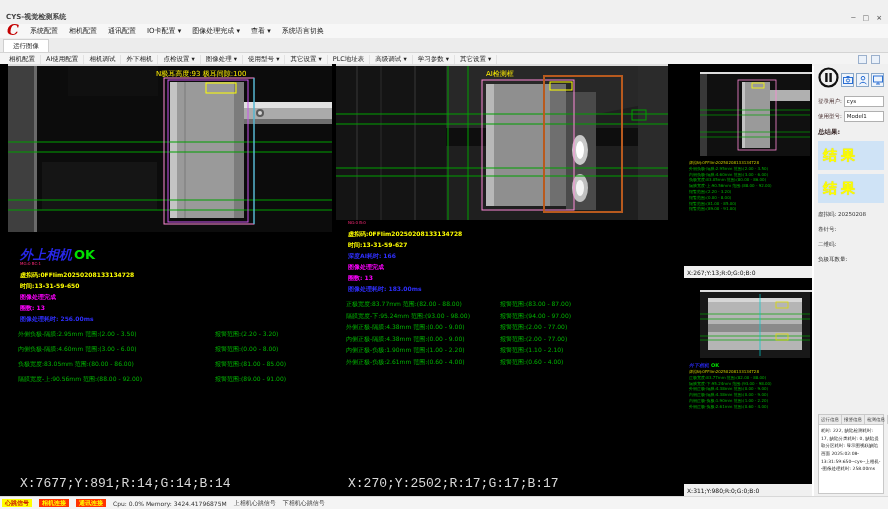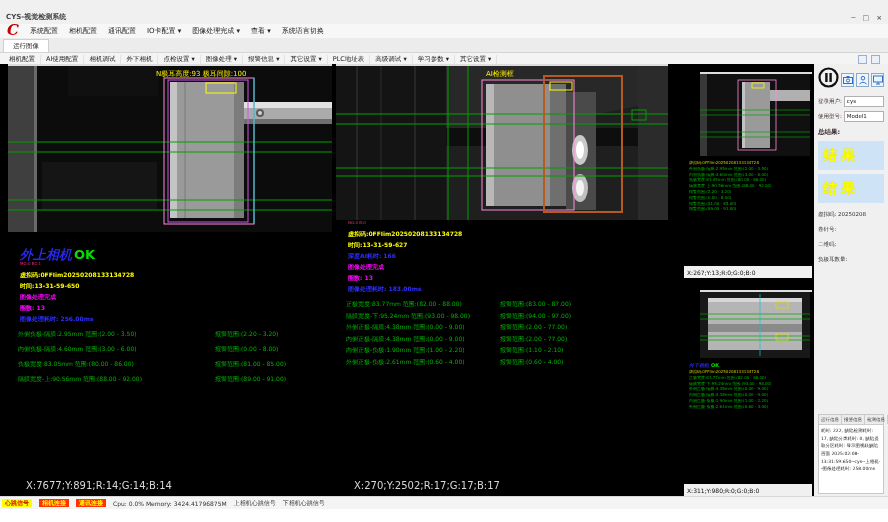--- a/index.html
+++ b/index.html
@@ -18,21 +18,21 @@
 
   .tabrow{height:13px;background:#ececec;border-bottom:1px solid #d4d4d4;display:flex;align-items:flex-end;padding-left:3px;}
   .tab{background:#fff;border:1px solid #cfcfcf;border-bottom:none;font-size:6.5px;color:#222;padding:2px 9px 1px 9px;}
 
   .toolbar{height:13px;background:#f4f4f4;display:flex;align-items:center;font-size:6.5px;color:#222;padding-left:4px;}
   .tbitem{padding:0 5px;white-space:nowrap;border-right:1px solid #e2e2e2;}
   .tb-right{margin-left:auto;display:flex;gap:4px;margin-right:8px;}
   .tb-mini{width:9px;height:9px;border:1px solid #9bb0cc;background:#eaf1fa;box-sizing:border-box;}
 
   
-  .main{position:absolute;top:64px;left:0;width:812px;height:432px;background:#000;padding-left:45px;}
+  .main{position:absolute;top:64px;left:0;width:812px;height:432px;background:#000;}
   .panel{position:absolute;top:0;height:432px;}
   .p-left{left:8px;width:324px;}
   .p-mid{left:336px;width:332px;}
   .img-frame{border-top:2px solid #ddd;font-size:0;line-height:0;}
 
   .cam-title{margin:16px 0 0 12px;font-size:13px;font-weight:bold;line-height:1;}
   .cam-name{color:#2727e8;font-style:italic;font-family:"DejaVu Serif",serif;}
   .cam-ok{color:#00e000;margin-left:2px;}
   .subtext{margin:1px 0 0 12px;font-size:4px;color:#ff2a7a;line-height:1;}
 
@@ -42,21 +42,21 @@
   .c-m{color:#ff00ff;}
   .c-b{color:#2f2fff;}
 
   .meas{margin-top:8px;}
   .meas-row{position:relative;height:15px;font-size:6px;color:#00b400;}
   .p-mid .meas-row{height:11.5px;}
   .meas-l{position:absolute;left:10px;top:0;white-space:nowrap;}
   .meas-r{position:absolute;left:207px;top:0;white-space:nowrap;}
   .p-mid .meas-r{left:164px;}
 
-  .coords{position:absolute;left:18px;bottom:5px;font-size:10px;color:#d8d8d8;}
+  .coords{position:absolute;left:12px;bottom:5px;font-size:13px;color:#d8d8d8;font-family:Liberation Mono, monospace;}
 
   
   .thumbcol{position:absolute;left:684px;top:0;width:128px;height:432px;}
   .thumb{position:absolute;left:0;width:128px;height:214px;display:flex;flex-direction:column;background:#000;}
   .t1{top:0;}
   .t2{top:218px;}
   .timg{margin:8px 0 0 16px;border-top:2px solid #ddd;font-size:0;line-height:0;}
   .ttext{flex:1;padding:4px 0 0 5px;overflow:hidden;}
   .trow{font-size:4px;line-height:1.45;color:#00b400;white-space:nowrap;}
   .trow.c-y{color:#cccc00;}
@@ -117,21 +117,21 @@
     <div class="tab">运行图像</div>
   </div>
 
   <div class="toolbar">
     <span class="tbitem">相机配置</span>
     <span class="tbitem">AI使用配置</span>
     <span class="tbitem">相机调试</span>
     <span class="tbitem">外下相机</span>
     <span class="tbitem">点检设置 ▾</span>
     <span class="tbitem">图像处理 ▾</span>
-    <span class="tbitem">报警信息 ▾</span>
+    <span class="tbitem">使用型号 ▾</span>
     <span class="tbitem">其它设置 ▾</span>
     <span class="tbitem">PLC地址表</span>
     <span class="tbitem">高级调试 ▾</span>
     <span class="tbitem">学习参数 ▾</span>
     <span class="tbitem">其它设置 ▾</span>
     <span class="tb-right">
       <span class="tb-mini"></span>
       <span class="tb-mini"></span>
     </span>
   </div>

